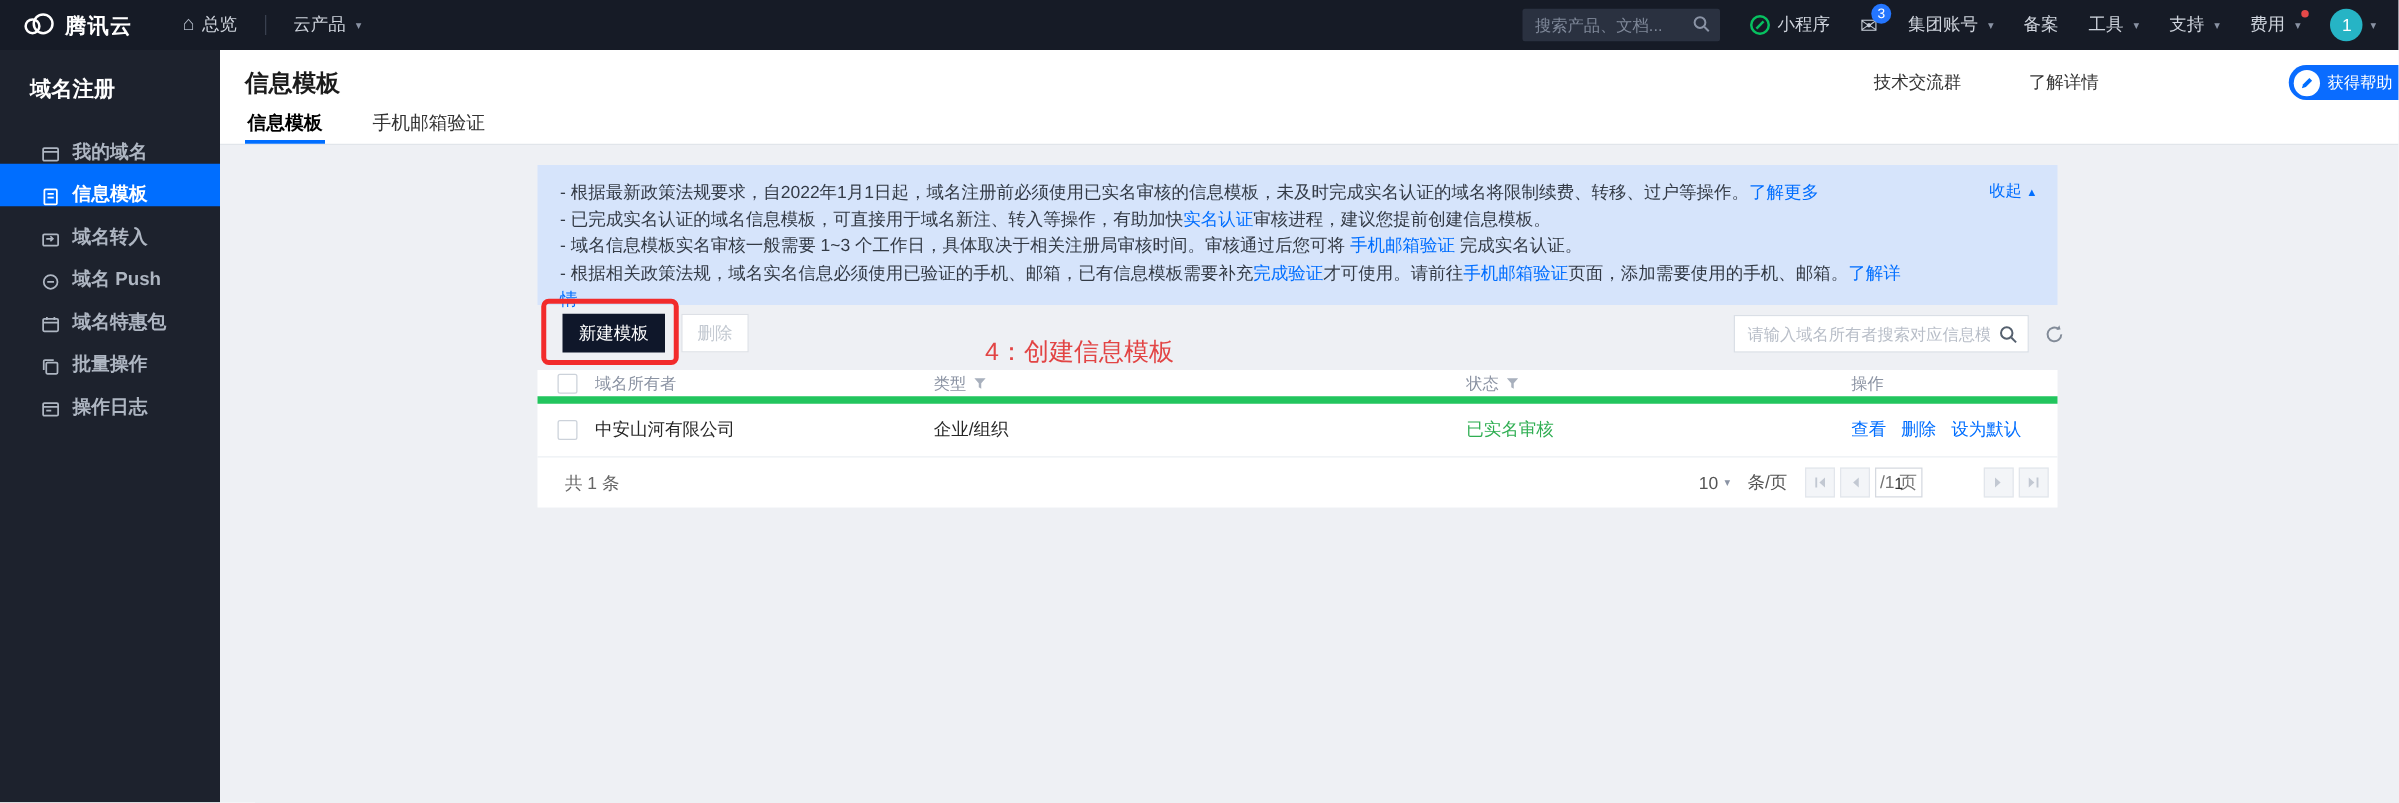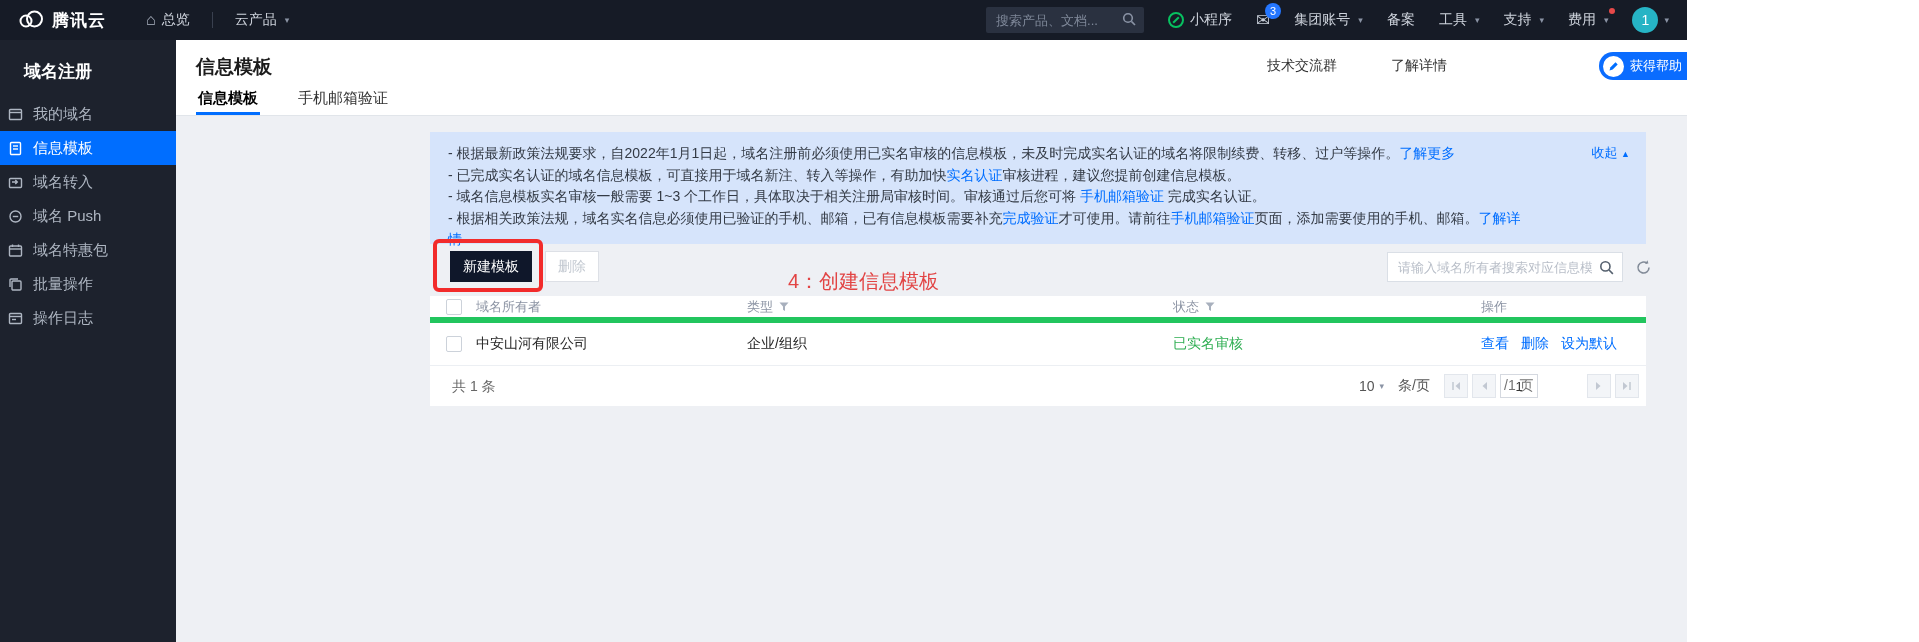--- a/index.html
+++ b/index.html
@@ -1,17 +1,17 @@
 <!DOCTYPE html>
 <html><head>
 <meta charset="utf-8">
 <style>
   * { margin:0; padding:0; box-sizing:border-box; }
   html,body { width:1919px; height:642px; font-family:"Liberation Sans","DejaVu Sans",sans-serif; }
-  .page { position:relative; width:1687px; height:642px; overflow:hidden; background:#eef0f4; }
+  .page { position:relative; width:1919px; height:642px; overflow:hidden; background:#eef0f4; }
 
   
   .topnav { position:absolute; left:0; top:0; width:100%; height:40px; background:#161b26;
             display:flex; align-items:center; padding:0 18px; color:#cfd4dd; font-size:14px; }
   .topnav .logo-wrap { display:flex; align-items:center; gap:8px; margin-right:40px; }
   .topnav .logo-text { color:#fff; font-size:17px; font-weight:bold; letter-spacing:1px; }
   .nav-item { display:flex; align-items:center; gap:6px; cursor:pointer; white-space:nowrap; }
   .nav-sep { width:1px; height:16px; background:#394souls; background:#39404f; margin:0 22px; }
   .home-glyph { font-size:16px; line-height:1; color:#aeb6c4; }
   .caret { font-size:9px; color:#8a93a4; margin-left:2px; }
@@ -29,22 +29,22 @@
                 color:#fff; font-size:11px; display:flex; align-items:center; justify-content:center; padding:0 4px; }
   .fee-wrap { position:relative; }
   .fee-dot { position:absolute; top:-3px; right:-7px; width:6px; height:6px; border-radius:50%; background:#e64949; }
   .avatar-wrap { display:flex; align-items:center; gap:4px; }
   .avatar { width:26px; height:26px; border-radius:50%; background:#26b4c5; color:#fff; font-size:14px;
             display:flex; align-items:center; justify-content:center; }
 
   
   .sidebar { position:absolute; left:0; top:40px; width:176px; height:602px; background:#1d222d; }
   .sidebar-title { color:#fff; font-size:17px; font-weight:bold; padding:20px 0 14px 24px; }
-  .side-item { height:34px; display:flex; align-items:center; gap:10px; padding-left:7px;
-               color:#aeb6c2; font-size:15px; cursor:pointer; }
+  .side-item { height:34px; display:flex; align-items:flex-end; gap:10px; padding-left:32px;
+               color:#aeb6c2; font-size:15px; cursor:pointer;font-weight:bold; }
   .side-item .icn { display:inline-flex; width:16px; justify-content:center; }
   .side-item.active { background:#006eff; color:#fff; }
 
   
   .main { position:absolute; left:176px; top:40px; right:0; bottom:0; }
   .page-header { position:absolute; left:0; top:0; right:0; height:76px; background:#fff; border-bottom:1px solid #e1e5ea; }
   .page-title { position:absolute; left:20px; top:14px; font-size:19px; font-weight:bold; color:#1c1c1c; }
   .tabs { position:absolute; left:20px; bottom:0; display:flex; }
   .tab { height:34px; display:flex; align-items:center; margin-right:36px; font-size:15px; color:#333;
          cursor:pointer; position:relative; padding:0 2px; }

